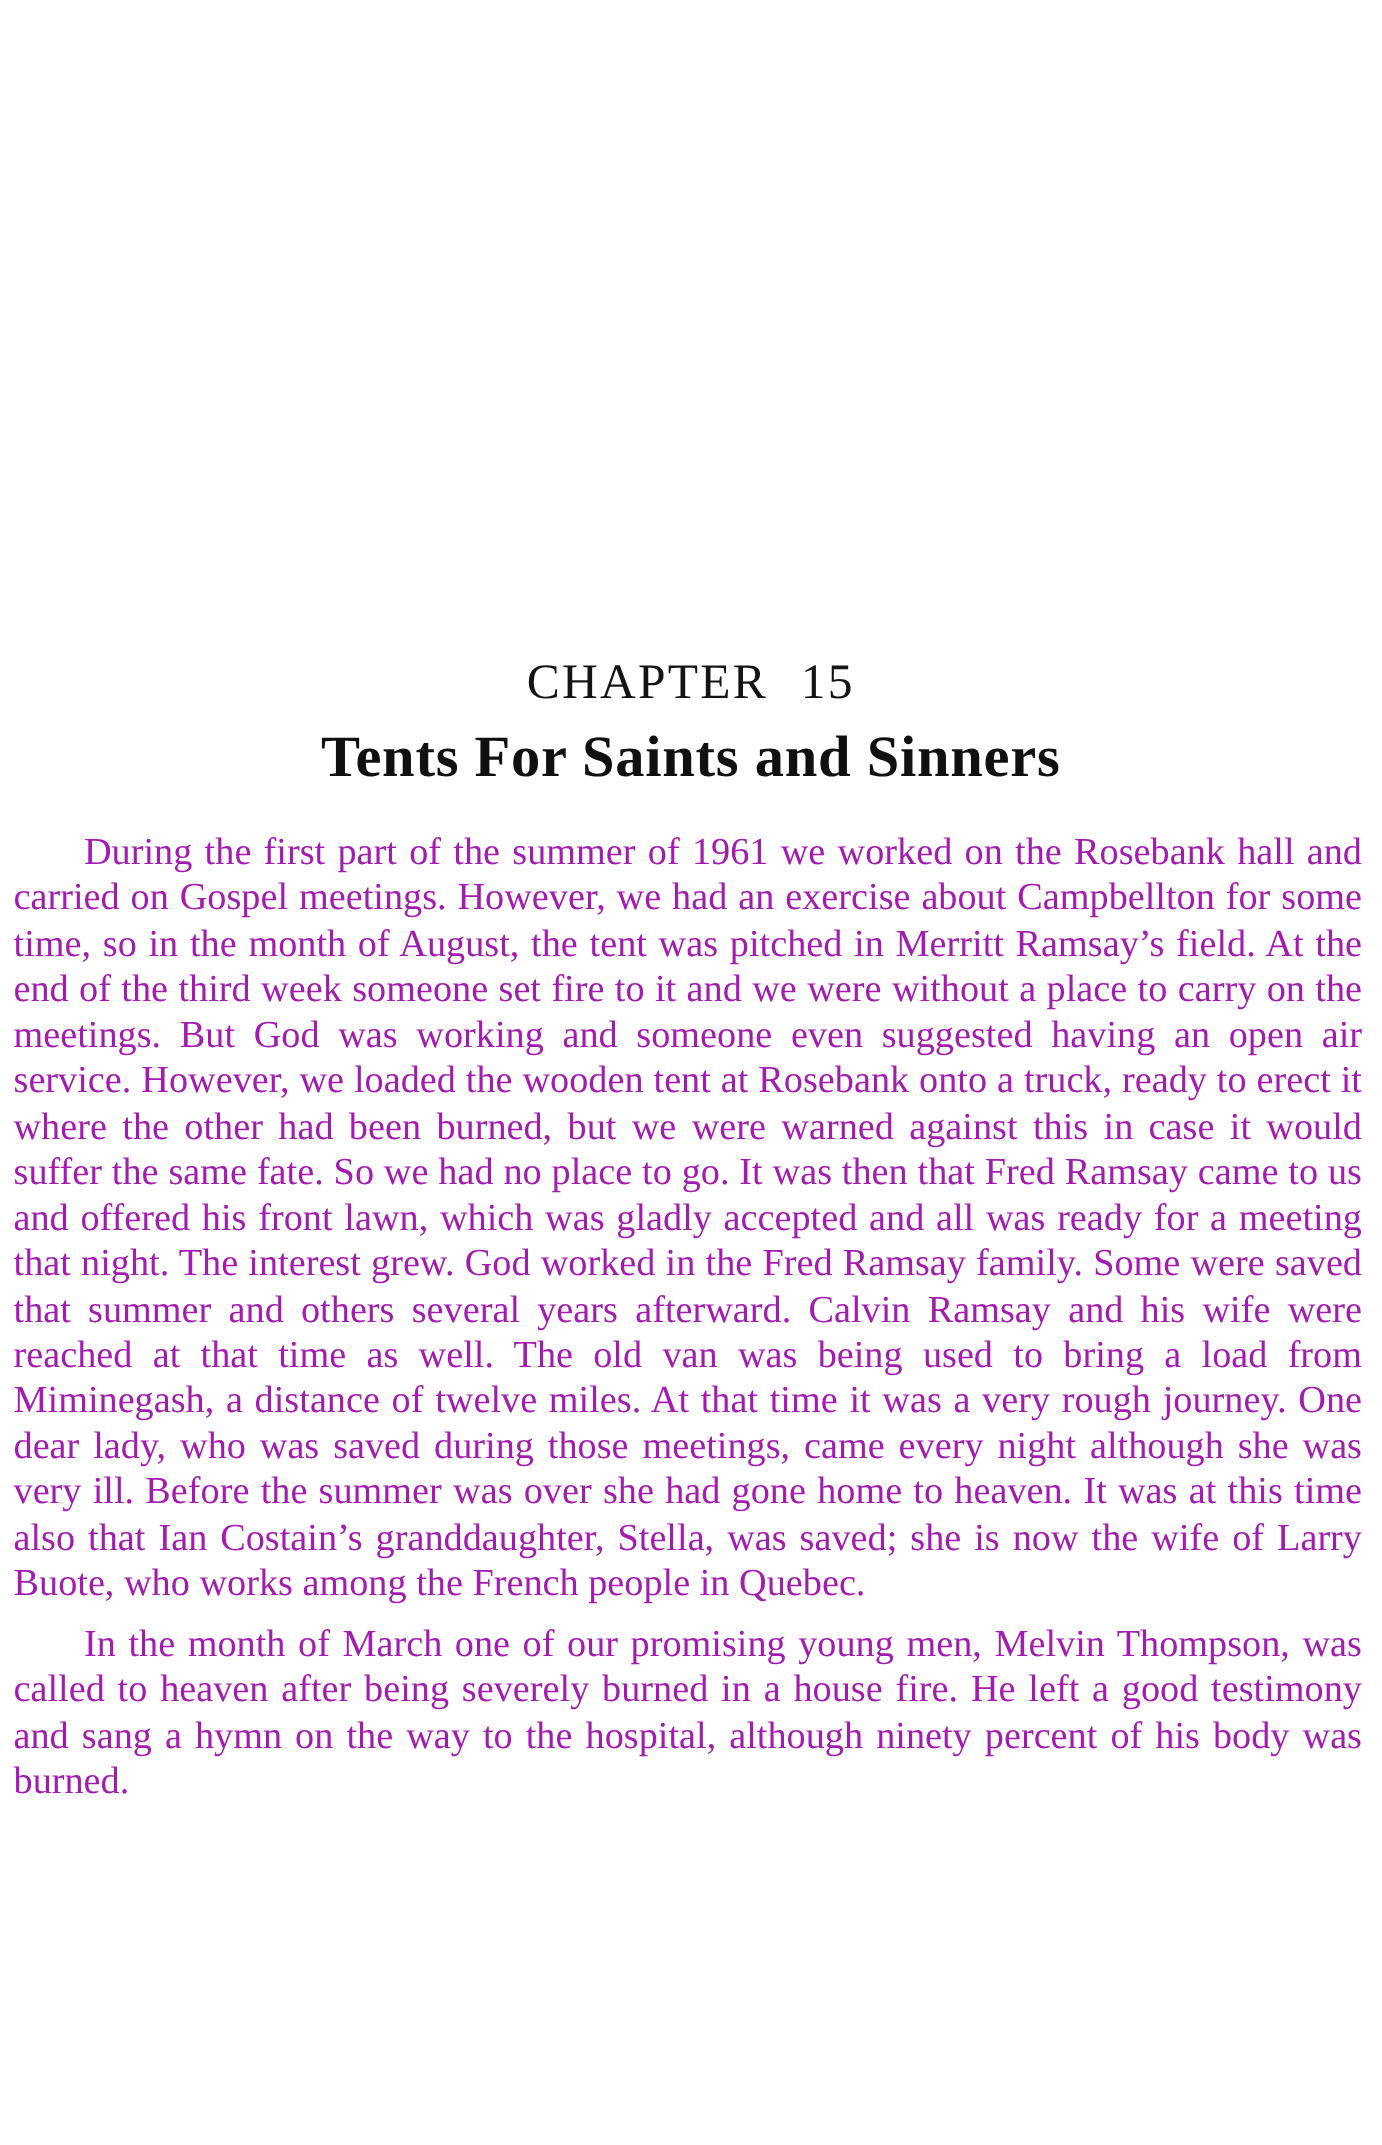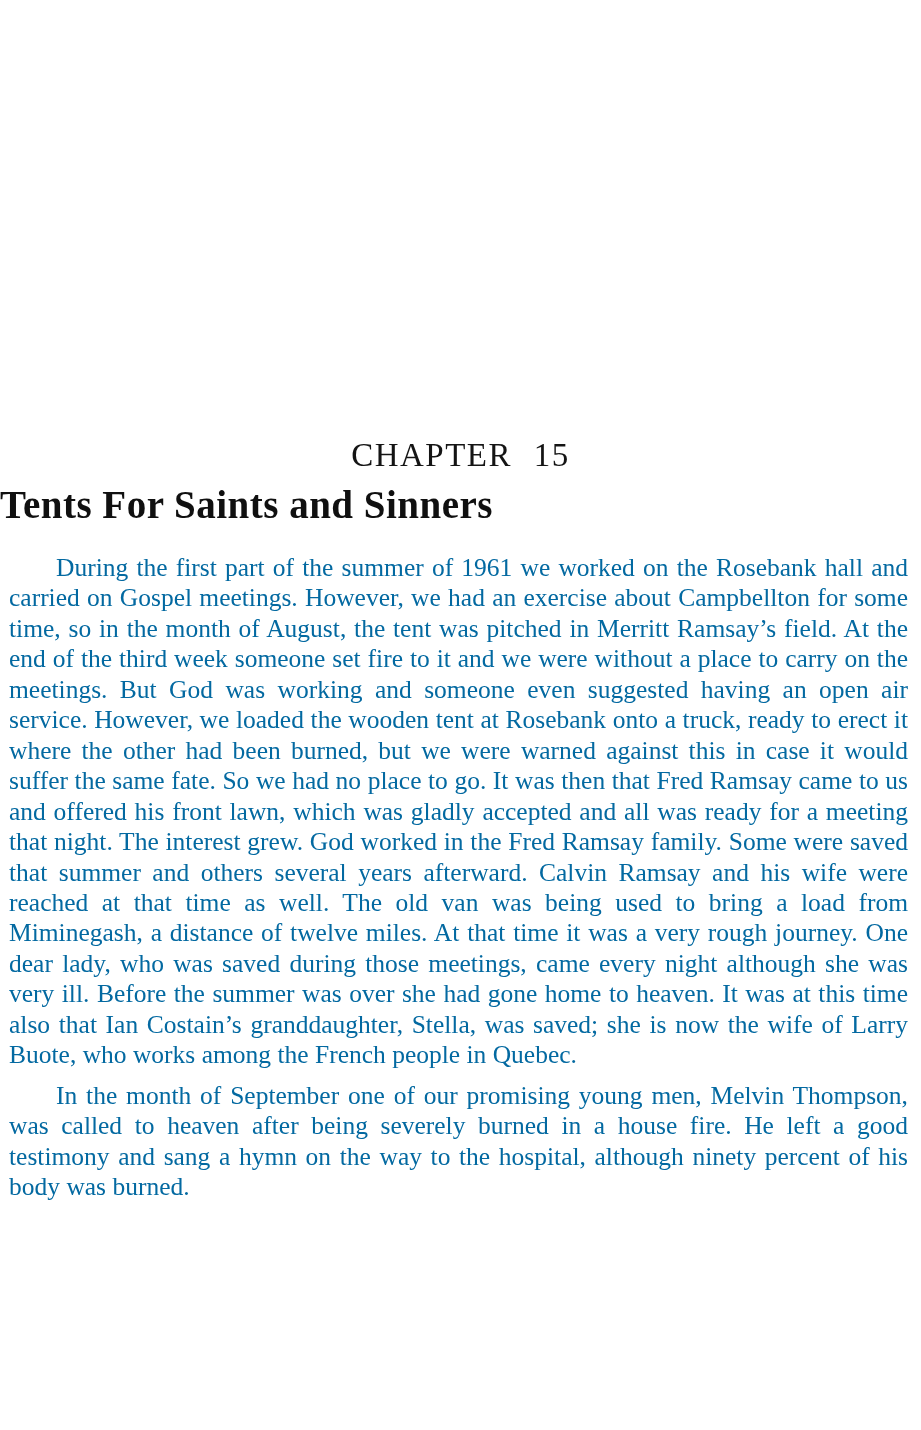--- a/index.html
+++ b/index.html
@@ -21,40 +21,41 @@
   .chapter-heading {
     text-align: center;
     font-size: 33px;
     font-weight: 500;
     letter-spacing: 1.5px;
     word-spacing: 12px;
     color: #141414;
     margin: 0 0 8px 0;
   }
   .chapter-title {
+    text-align: center;
     font-size: 39px;
     font-weight: bold;
     letter-spacing: 0.5px;
     color: #101010;
     margin: 0 0 26px 0;
   }
   .body-para {
     font-size: 25.5px;
     line-height: 30.45px;
     text-align: justify;
     text-indent: 47px;
     margin: 0 13px 10px 9px;
-    color: #0369a1;
+    color: #a21caf;
   }
   .body-para.continued {
     text-align-last: justify;
     margin-bottom: 0;
   }
 </style>
 </head>
 <body>
 
 <div class="page">
   <div class="chapter-heading">CHAPTER 15</div>
   <h1 class="chapter-title">Tents For Saints and Sinners</h1>
   <p class="body-para">During the first part of the summer of 1961 we worked on the Rosebank hall and carried on Gospel meetings. However, we had an exercise about Campbellton for some time, so in the month of August, the tent was pitched in Merritt Ramsay’s field. At the end of the third week someone set fire to it and we were without a place to carry on the meetings. But God was working and someone even suggested having an open air service. However, we loaded the wooden tent at Rosebank onto a truck, ready to erect it where the other had been burned, but we were warned against this in case it would suffer the same fate. So we had no place to go. It was then that Fred Ramsay came to us and offered his front lawn, which was gladly accepted and all was ready for a meeting that night. The interest grew. God worked in the Fred Ramsay family. Some were saved that summer and others several years afterward. Calvin Ramsay and his wife were reached at that time as well. The old van was being used to bring a load from Miminegash, a distance of twelve miles. At that time it was a very rough journey. One dear lady, who was saved during those meetings, came every night although she was very ill. Before the summer was over she had gone home to heaven. It was at this time also that Ian Costain’s granddaughter, Stella, was saved; she is now the wife of Larry Buote, who works among the French people in Quebec.</p>
-  <p class="body-para">In the month of September one of our promising young men, Melvin Thompson, was called to heaven after being severely burned in a house fire. He left a good testimony and sang a hymn on the way to the hospital, although ninety percent of his body was burned.</p>
+  <p class="body-para">In the month of March one of our promising young men, Melvin Thompson, was called to heaven after being severely burned in a house fire. He left a good testimony and sang a hymn on the way to the hospital, although ninety percent of his body was burned.</p>
 </div>
 
 </body></html>

